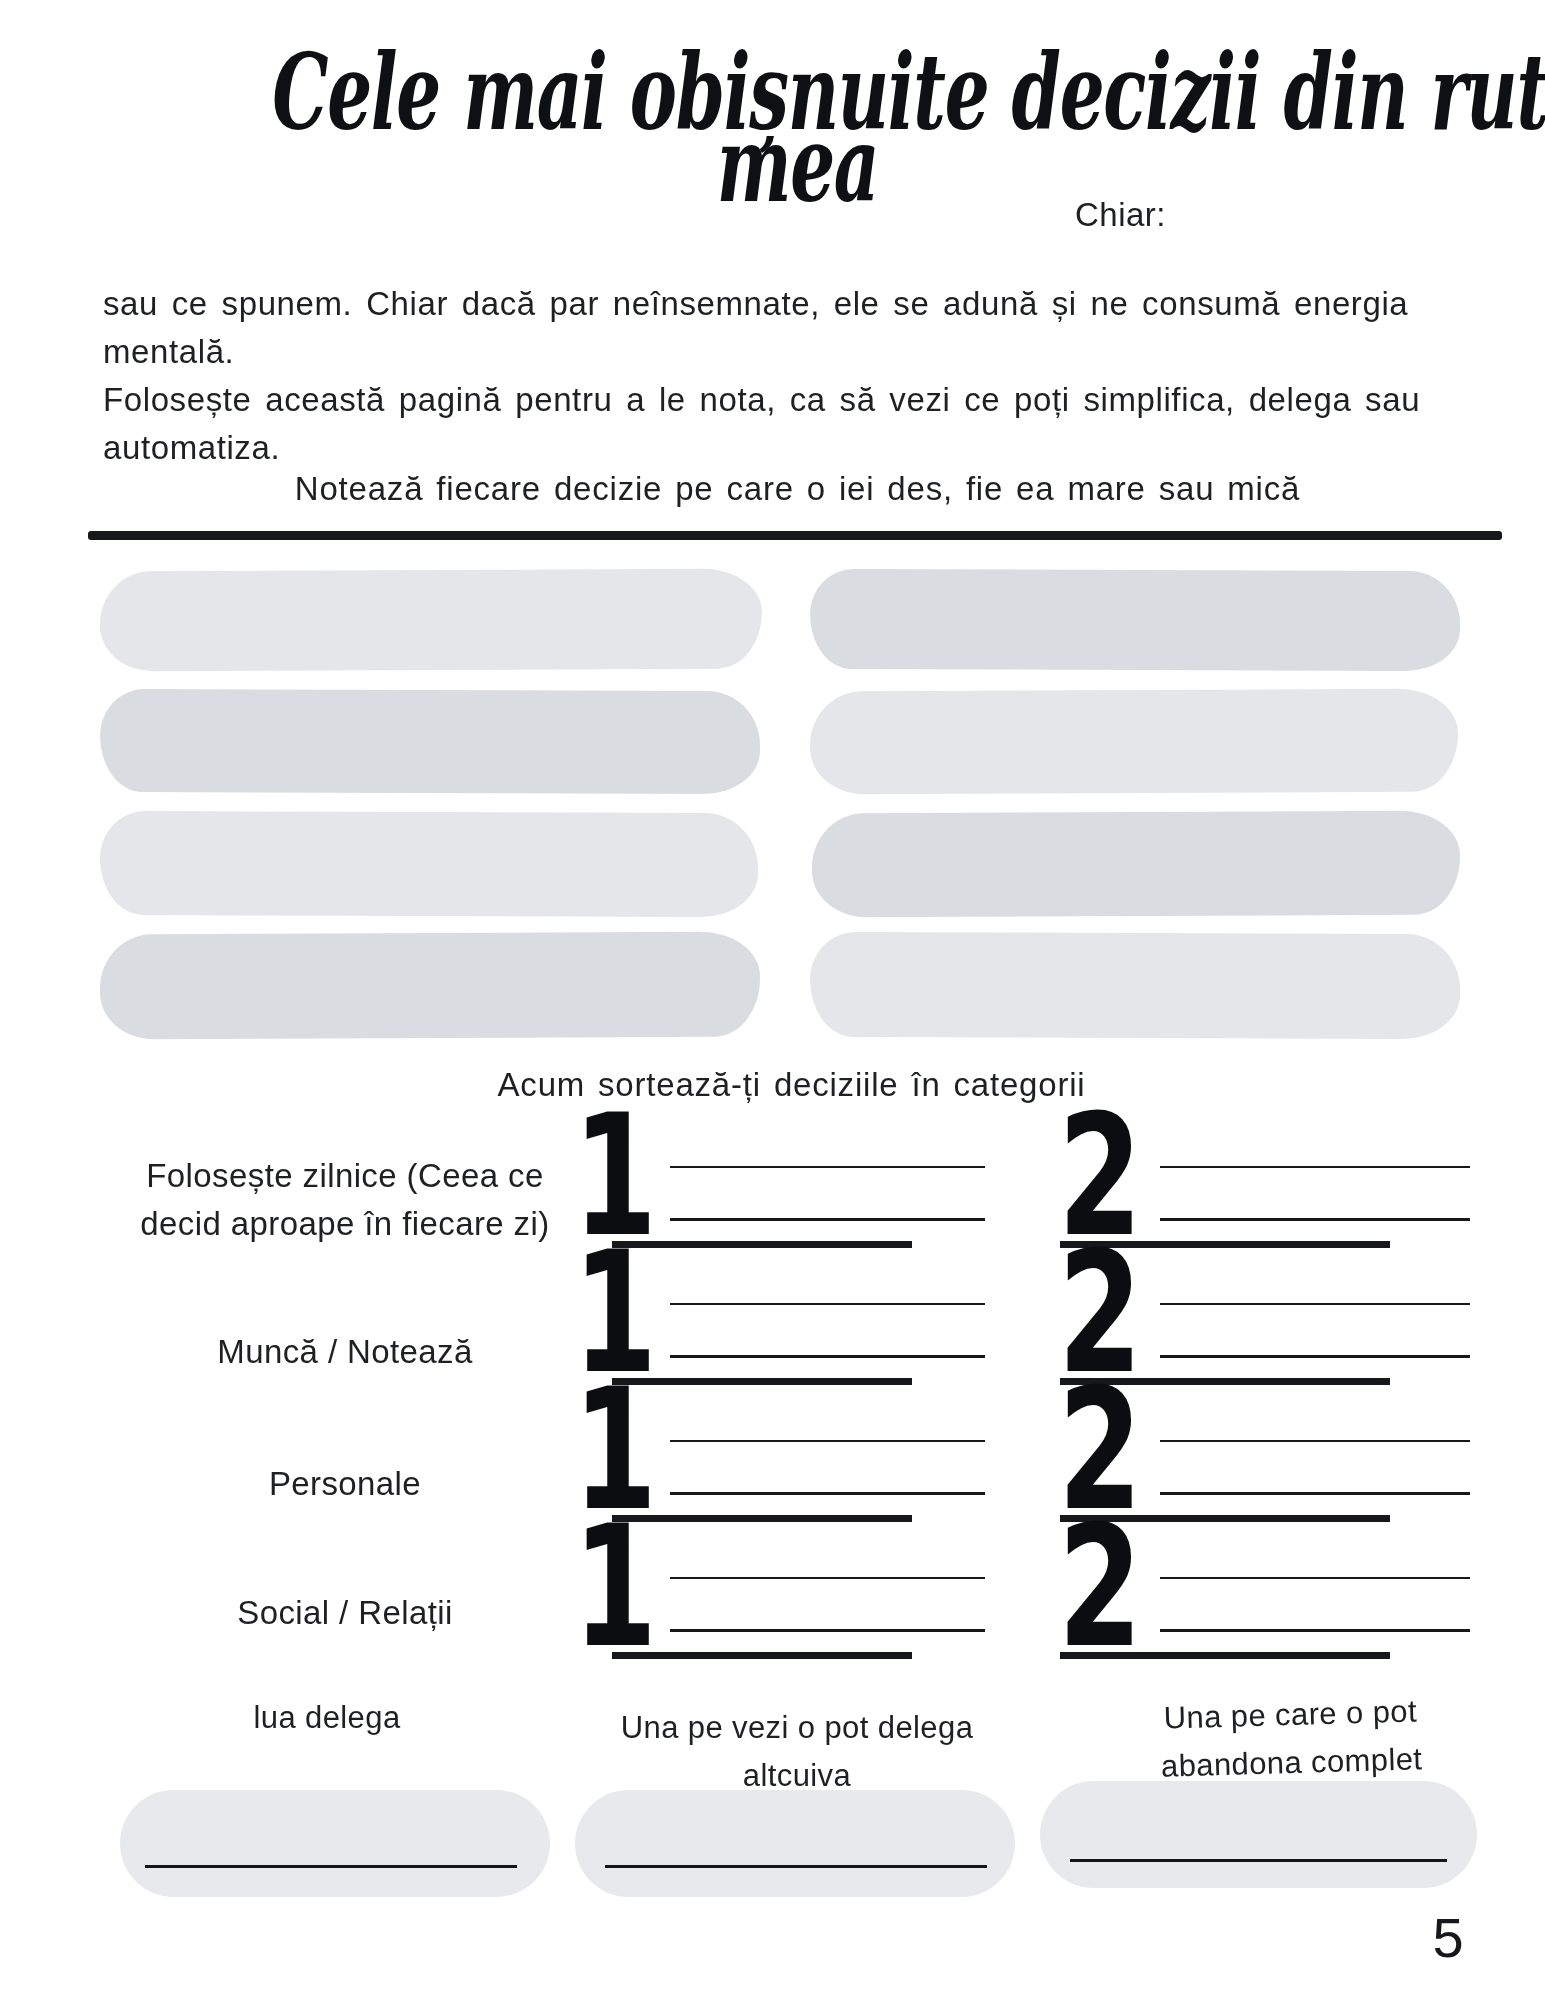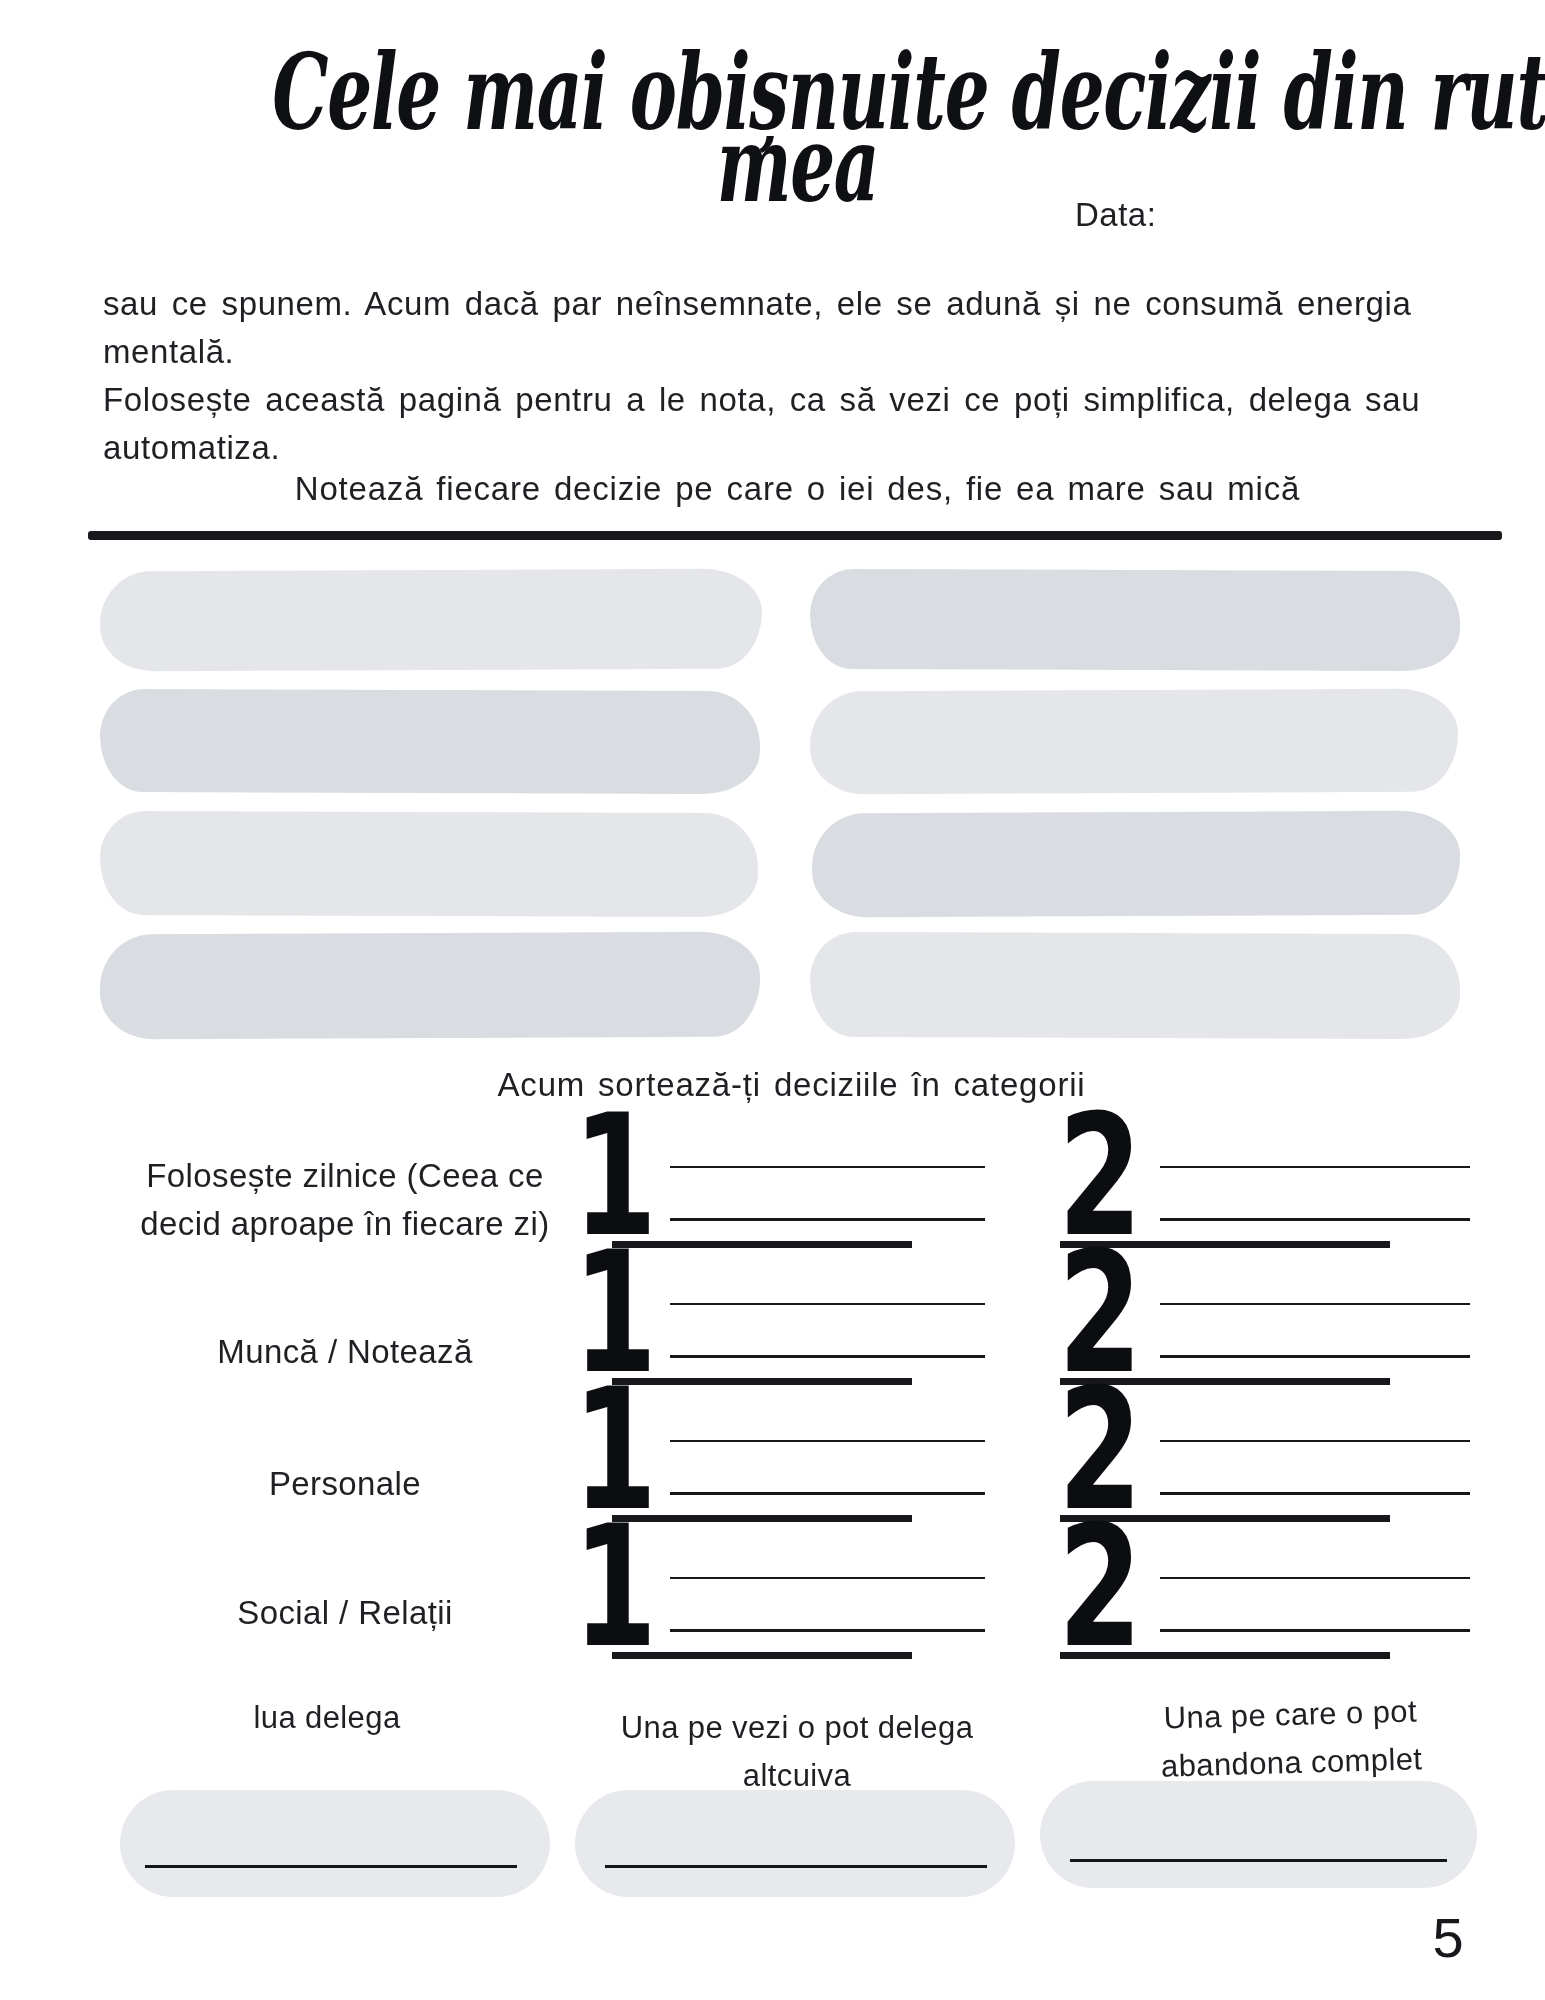--- a/index.html
+++ b/index.html
@@ -60,23 +60,23 @@
   .page-number { position:absolute; left:1408px; top:1905px; width:80px; text-align:center; font-size:56px; color:#17181c; }
 </style>
 </head>
 <body>
 
 <div class="page">
 
   <div class="title-line" style="top:40px;">Cele mai obișnuite decizii din rutina</div>
   <div class="title-line" style="top:112px;">mea</div>
 
-  <div class="date-label">Data:</div>
+  <div class="date-label">Chiar:</div>
 
-  <div class="intro-line" style="top:286px;">sau ce spunem. Acum dacă par neînsemnate, ele se adună și ne consumă energia</div>
+  <div class="intro-line" style="top:286px;">sau ce spunem. Chiar dacă par neînsemnate, ele se adună și ne consumă energia</div>
   <div class="intro-line" style="top:334px;">mentală.</div>
   <div class="intro-line" style="top:382px;">Folosește această pagină pentru a le nota, ca să vezi ce poți simplifica, delega sau</div>
   <div class="intro-line" style="top:430px;">automatiza.</div>
 
   <div class="center-instruction" style="left:25px; top:470px;">Notează fiecare decizie pe care o iei des, fie ea mare sau mică</div>
   <div class="divider"></div>
 
   <div class="brush light r-a" style="left:100px; top:570px; width:662px; height:100px;"></div>
   <div class="brush dark r-b" style="left:810px; top:570px; width:650px; height:100px;"></div>
 

